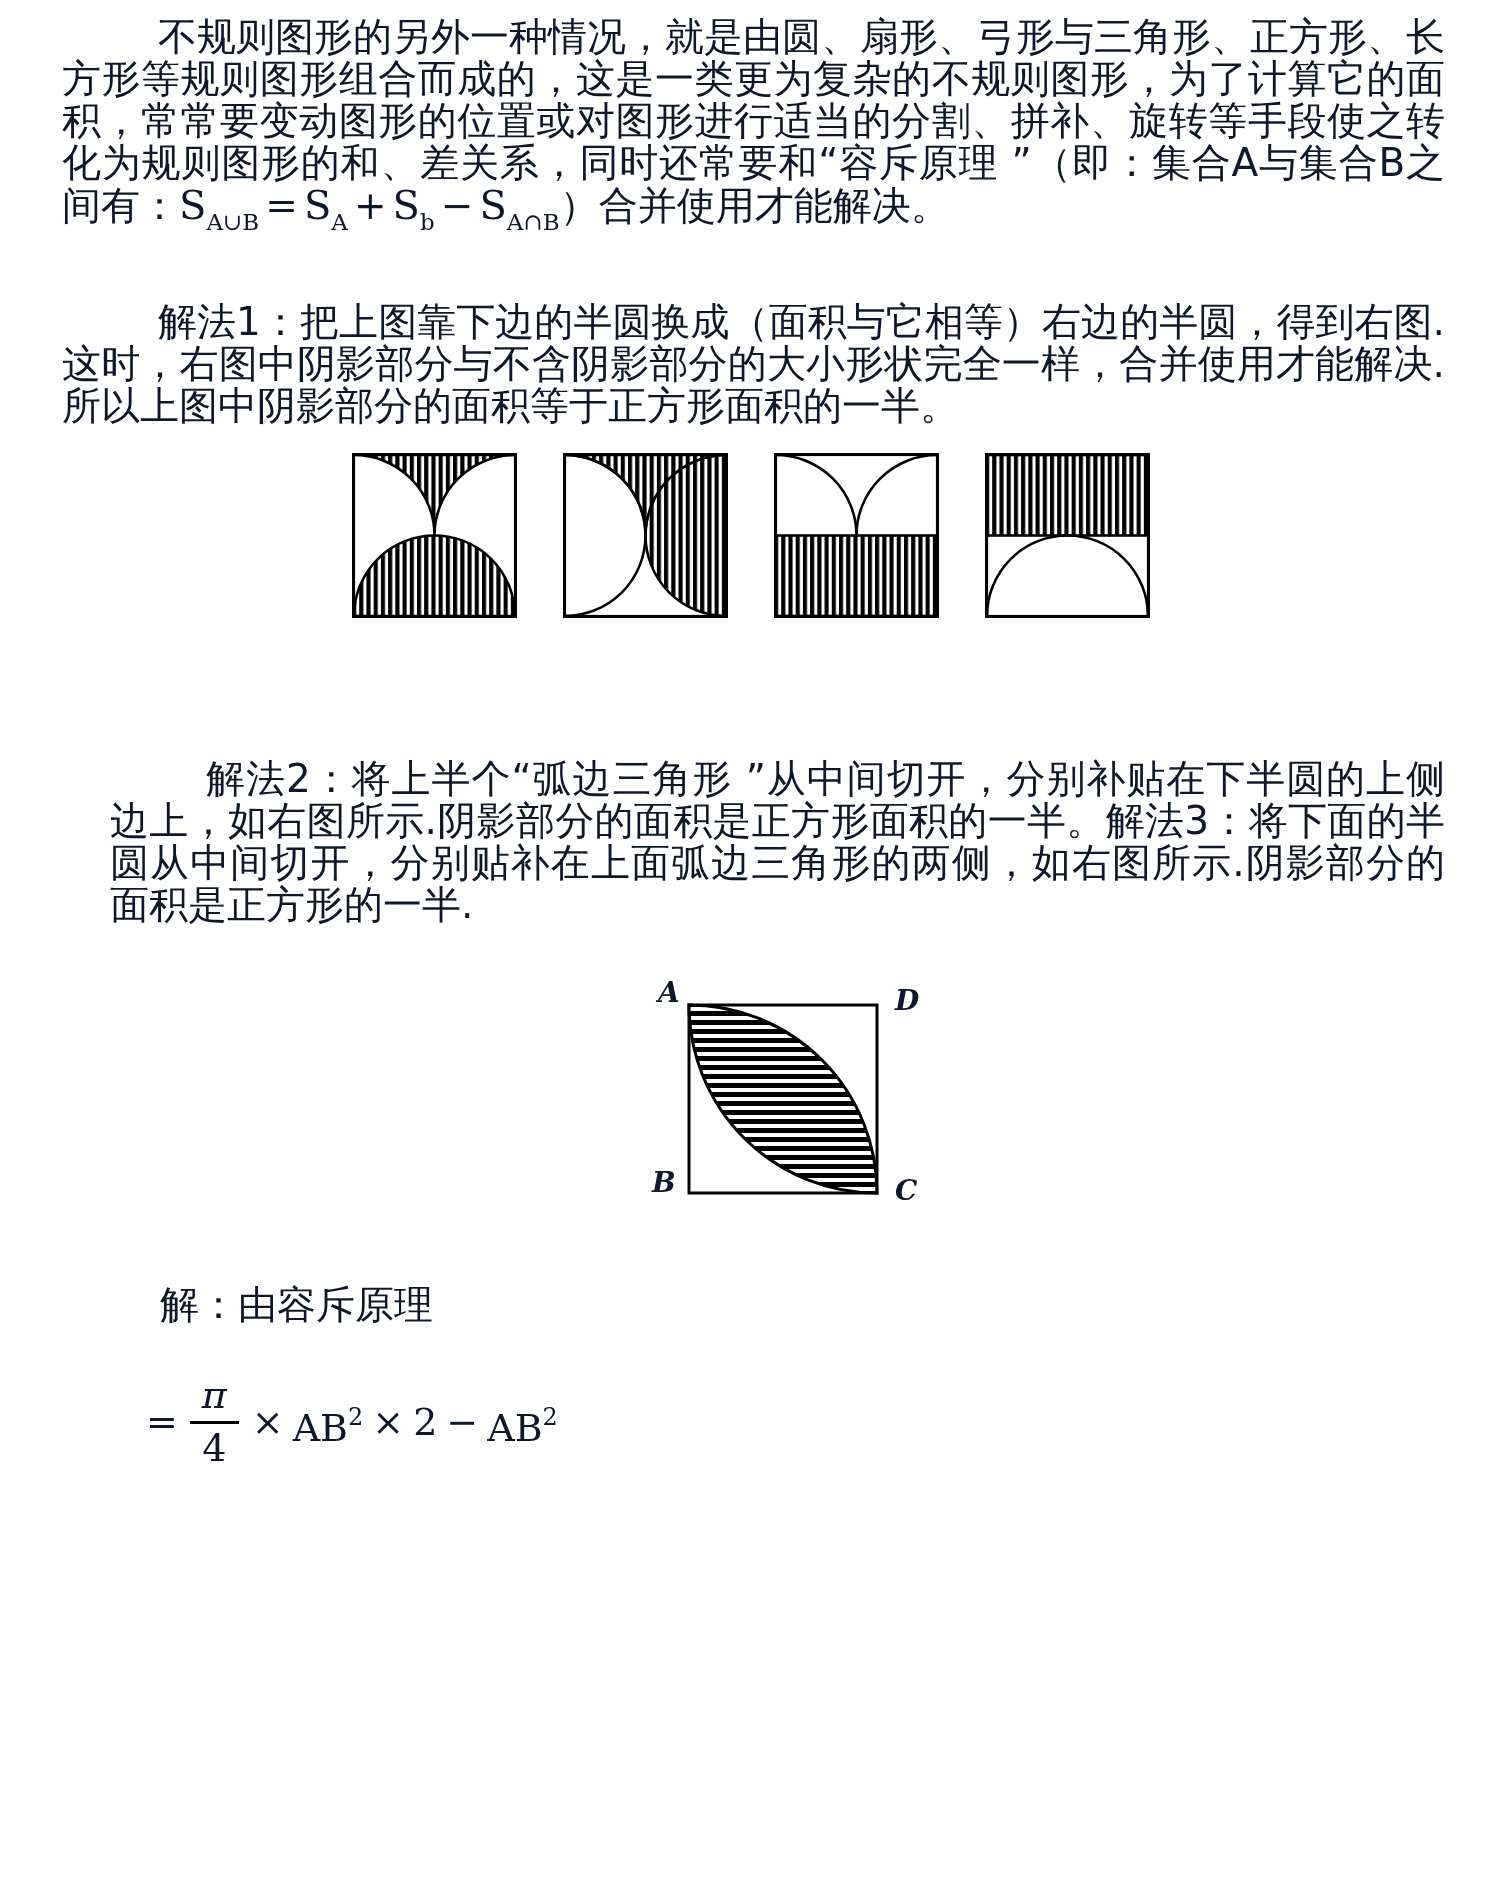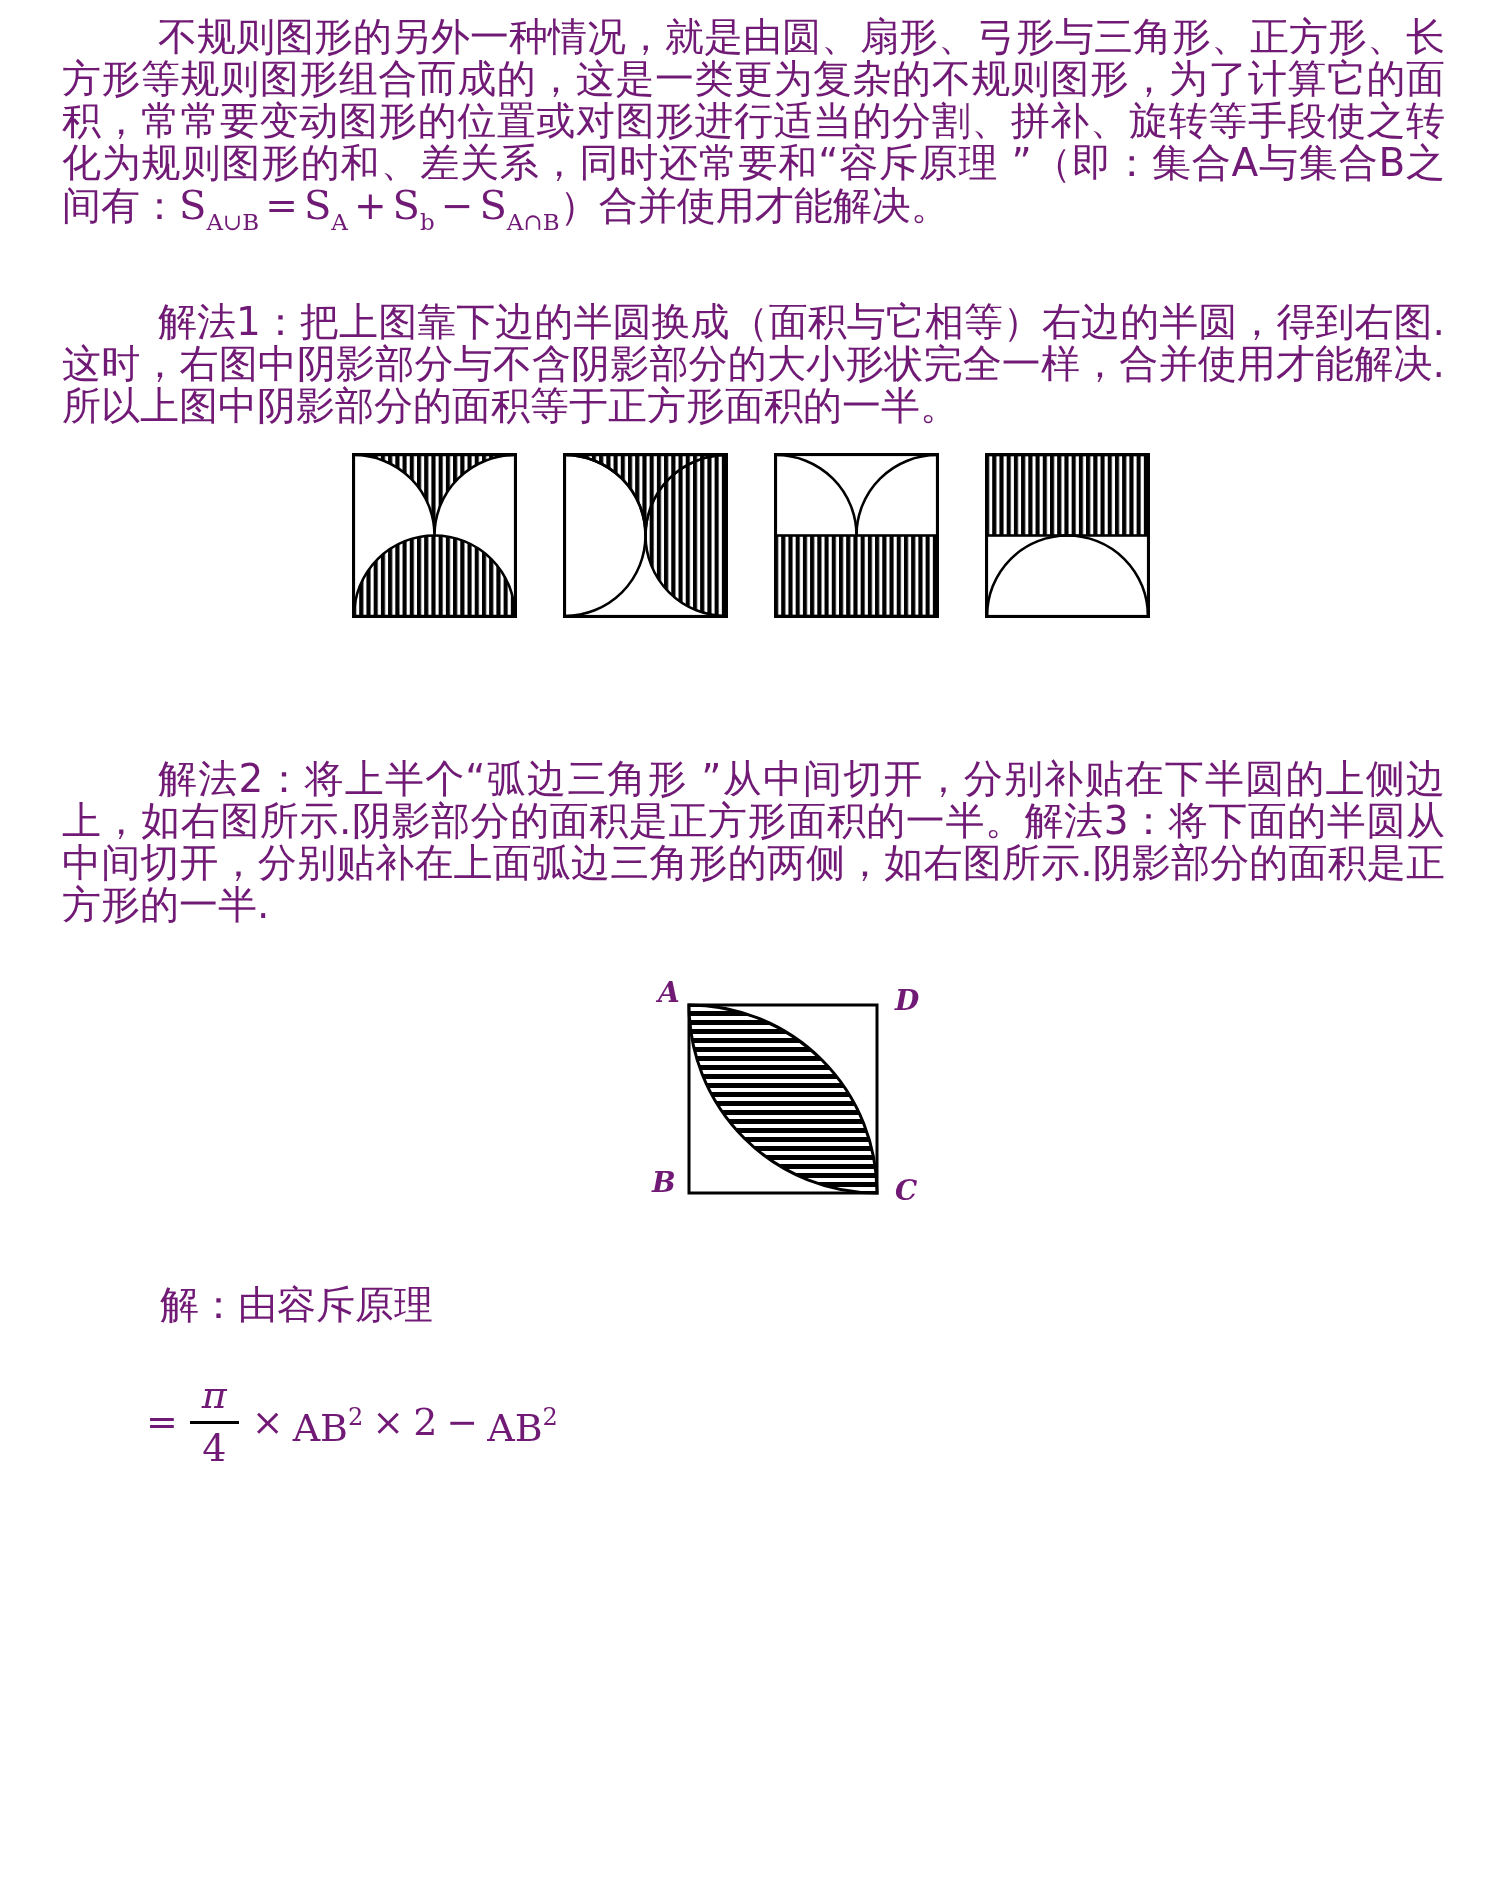--- a/index.html
+++ b/index.html
@@ -3,21 +3,21 @@
 <meta charset="utf-8">
 <style>
   html,body{margin:0;padding:0;background:#ffffff;}
   .page{
     position:relative;
     width:1500px;
     height:1898px;
     box-sizing:border-box;
     padding:16px 55px 0 62px;
     background:#ffffff;
-    color:#701a75;
+    color:#0f172a;
     font-family:"DejaVu Sans","Liberation Sans",sans-serif;
     font-size:39px;
     line-height:42px;
     overflow:hidden;
   }
   .para{margin:0;text-align:justify;}
   .indent{text-indent:96px;}
   .ex-label{font-weight:bold;padding-right:14px;}
   
   .fml{font-family:"DejaVu Serif","Liberation Serif",serif;white-space:nowrap;}
@@ -117,21 +117,21 @@
           <rect width="7" height="7" fill="#000"></rect>
             <rect x="4" width="3" height="7" fill="#fff"></rect>
         </pattern>
       </defs>
       <rect x="1.5" y="1.5" width="157" height="157" fill="#fff" stroke="#000" stroke-width="3"></rect>
       <rect x="2" y="2" width="156" height="78" fill="url(#pv4)" stroke="#000" stroke-width="2.5"></rect>
       <path d="M2,158 A78,78 0 0 1 158,158" fill="none" stroke="#000" stroke-width="2.5"></path>
     </svg>
   </div>
 
-  <p class="para indent" style="margin-top:140px;"><span>解法2：将上半个“弧边三角形 ”从中间切开，分别补贴在下半圆的上侧边上，如右图所示.阴影部分的面积是正方形面积的一半。解法3：将下面的半圆从中间切开，分别贴补在上面弧边三角形的两侧，如右图所示.阴影部分的面积是正方形的一半.</span></p>
+  <p class="para indent" style="margin-top:140px;margin-left:48px;"><span>解法2：将上半个“弧边三角形 ”从中间切开，分别补贴在下半圆的上侧边上，如右图所示.阴影部分的面积是正方形面积的一半。解法3：将下面的半圆从中间切开，分别贴补在上面弧边三角形的两侧，如右图所示.阴影部分的面积是正方形的一半.</span></p>
 
 
   <div class="fig2wrap">
     <svg width="194" height="194" viewBox="0 0 194 194">
       <defs>
         <pattern id="ph5" patternUnits="userSpaceOnUse" width="9" height="9">
           <rect width="9" height="9" fill="#fff"></rect>
             <rect y="0" width="9" height="5" fill="#000"></rect>
         </pattern>
       </defs>

